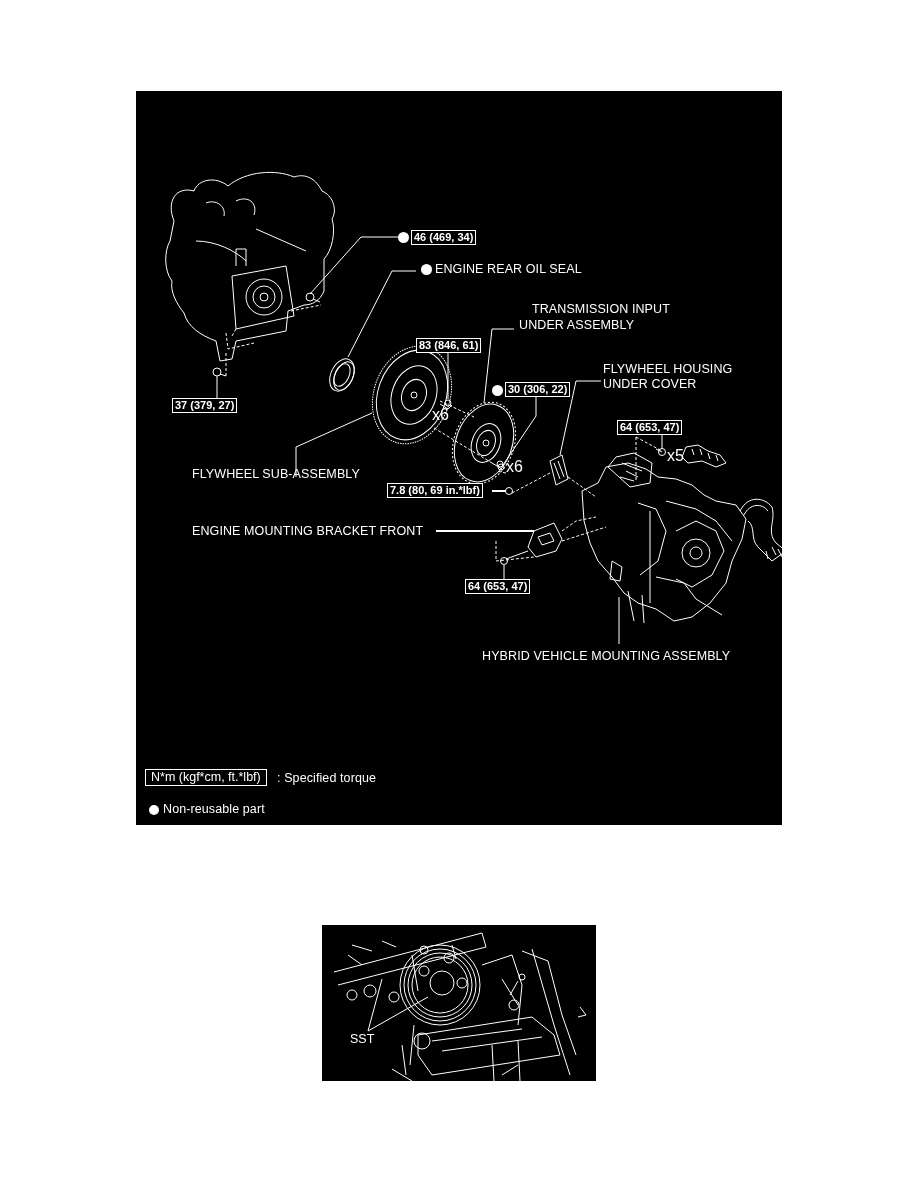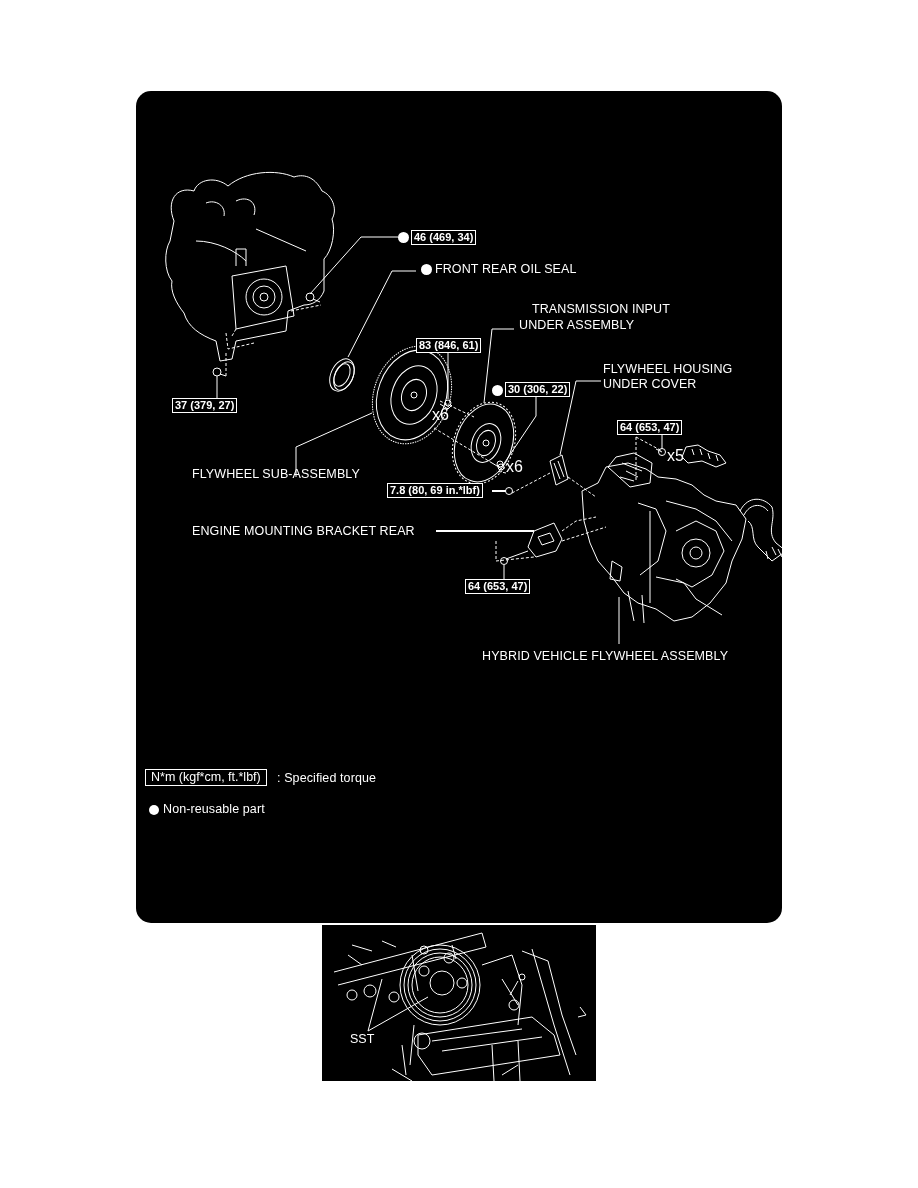--- a/index.html
+++ b/index.html
@@ -1,19 +1,19 @@
 <!DOCTYPE html>
 <html><head>
   <meta charset="utf-8">
   <style>
     html, body { margin: 0; padding: 0; background: #ffffff; }
     body { width: 918px; height: 1188px; position: relative; overflow: hidden;
            font-family: "Liberation Sans", sans-serif; }
     .panel { position: absolute; background: #000000; overflow: hidden; }
-    #main-figure { left: 136px; top: 91px; width: 646px; height: 832px; border-radius: 15px; }
+    #main-figure { left: 136px; top: 91px; width: 646px; height: 734px; }
     #sst-figure { left: 322px; top: 925px; width: 274px; height: 156px; }
     svg.art { position: absolute; left: 0; top: 0; }
     .lbl { position: absolute; color: #ffffff; font-size: 12.5px; line-height: 15px;
            white-space: nowrap; letter-spacing: 0.1px; }
     .torque { position: absolute; color: #ffffff; font-size: 11px; font-weight: bold;
               border: 1.5px solid #ffffff; padding: 0 2px; line-height: 13px;
               white-space: nowrap; background: #000; }
     .dot { position: absolute; width: 11px; height: 11px; border-radius: 50%;
            background: #ffffff; }
     .qty { position: absolute; color: #ffffff; font-size: 16px; line-height: 12px; }
@@ -142,21 +142,21 @@
 
     <path d="M483 506 L483 553"></path>
   </svg>
 
   <div class="dot" style="left:262px; top:141px;"></div>
   <div class="torque" style="left:275px; top:139px;">46 (469, 34)</div>
 
   <div class="torque" style="left:36px; top:307px;">37 (379, 27)</div>
 
   <div class="dot" style="left:285px; top:173px;"></div>
-  <div class="lbl" style="left:299px; top:171px;">FRONT REAR OIL SEAL</div>
+  <div class="lbl" style="left:299px; top:171px;">ENGINE REAR OIL SEAL</div>
 
   <div class="lbl" style="left:396px; top:211px;">TRANSMISSION INPUT</div>
   <div class="lbl" style="left:383px; top:227px;">UNDER ASSEMBLY</div>
 
   <div class="torque" style="left:280px; top:247px;">83 (846, 61)</div>
   <div class="qty" style="left:296px; top:318px;">x6</div>
 
   <div class="dot" style="left:356px; top:294px;"></div>
   <div class="torque" style="left:369px; top:291px;">30 (306, 22)</div>
   <div class="qty" style="left:370px; top:370px;">x6</div>
@@ -164,25 +164,25 @@
   <div class="lbl" style="left:467px; top:271px;">FLYWHEEL HOUSING</div>
   <div class="lbl" style="left:467px; top:286px;">UNDER COVER</div>
 
   <div class="torque" style="left:481px; top:329px;">64 (653, 47)</div>
   <div class="qty" style="left:531px; top:359px;">x5</div>
 
   <div class="lbl" style="left:56px; top:376px;text-align:right;">FLYWHEEL SUB-ASSEMBLY</div>
 
   <div class="torque" style="left:251px; top:392px;">7.8 (80, 69 in.*lbf)</div>
 
-  <div class="lbl" style="left:56px; top:433px;">ENGINE MOUNTING BRACKET REAR</div>
+  <div class="lbl" style="left:56px; top:433px;">ENGINE MOUNTING BRACKET FRONT</div>
 
   <div class="torque" style="left:329px; top:488px;">64 (653, 47)</div>
 
-  <div class="lbl" style="left:346px; top:558px;">HYBRID VEHICLE FLYWHEEL ASSEMBLY</div>
+  <div class="lbl" style="left:346px; top:558px;">HYBRID VEHICLE MOUNTING ASSEMBLY</div>
 
   <div>
     <div class="legend-box" style="left:9px; top:678px;">N*m (kgf*cm, ft.*lbf)</div>
     <div class="lbl" style="left:141px; top:680px;">: Specified torque</div>
     <div class="dot" style="left:13px; top:714px; width:10px; height:10px;"></div>
     <div class="lbl" style="left:27px; top:711px;">Non-reusable part</div>
   </div>
 </div>
 
 <div class="panel" id="sst-figure">

